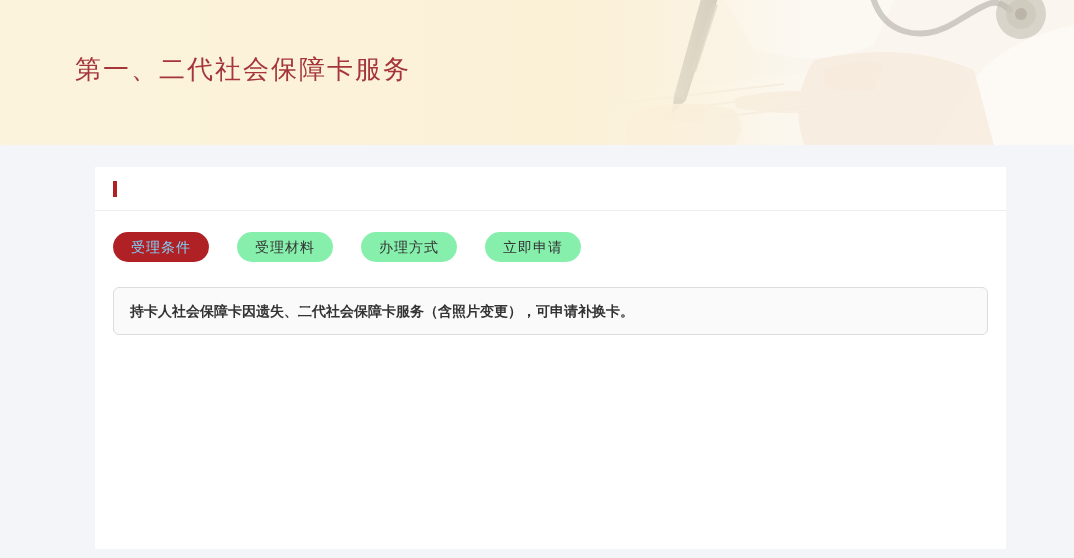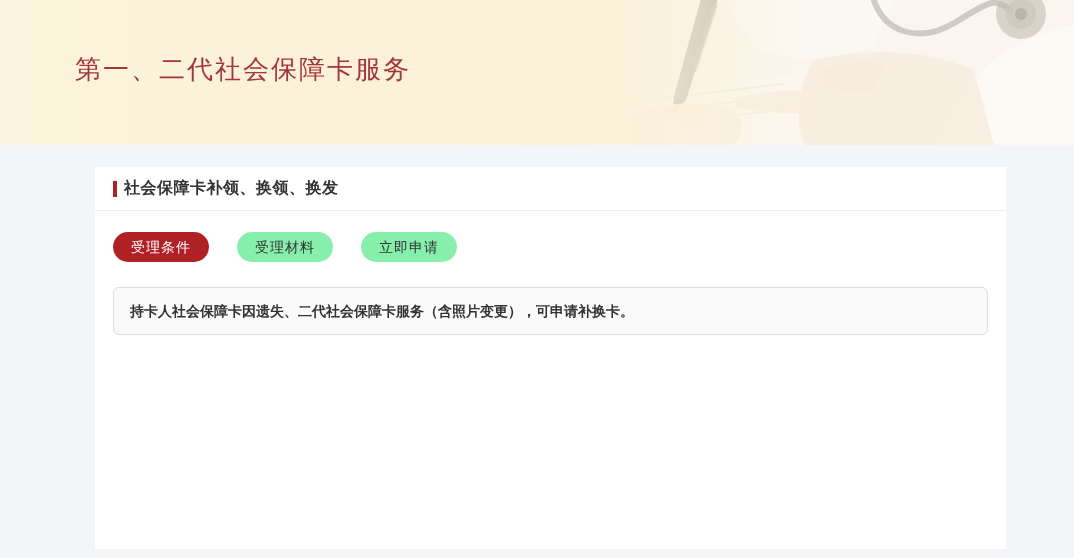--- a/index.html
+++ b/index.html
@@ -143,26 +143,26 @@
   </svg>
   <div class="banner-fade"></div>
 
   <div class="banner-title">第一、二代社会保障卡服务</div>
 </div>
 
 <div class="card">
 
   <div class="card-header">
     <span class="section-marker"></span>
-    <span class="section-title">社会保障卡补领、换领、换发</span>
   </div>
 
   <div class="tab-list">
-      <button class="tab-pill active" style="color: #ffffff;">受理条件</button>
+      <button class="tab-pill active" style="color: #7dd3fc;">受理条件</button>
       <button class="tab-pill">受理材料</button>
+      <button class="tab-pill">办理方式</button>
       <button class="tab-pill">立即申请</button>
     </div>
 
   <div class="content-panel">
     <span>持卡人社会保障卡因遗失、二代社会保障卡服务（含照片变更），可申请补换卡。</span>
   </div>
 
 </div>
 
 </body></html>

